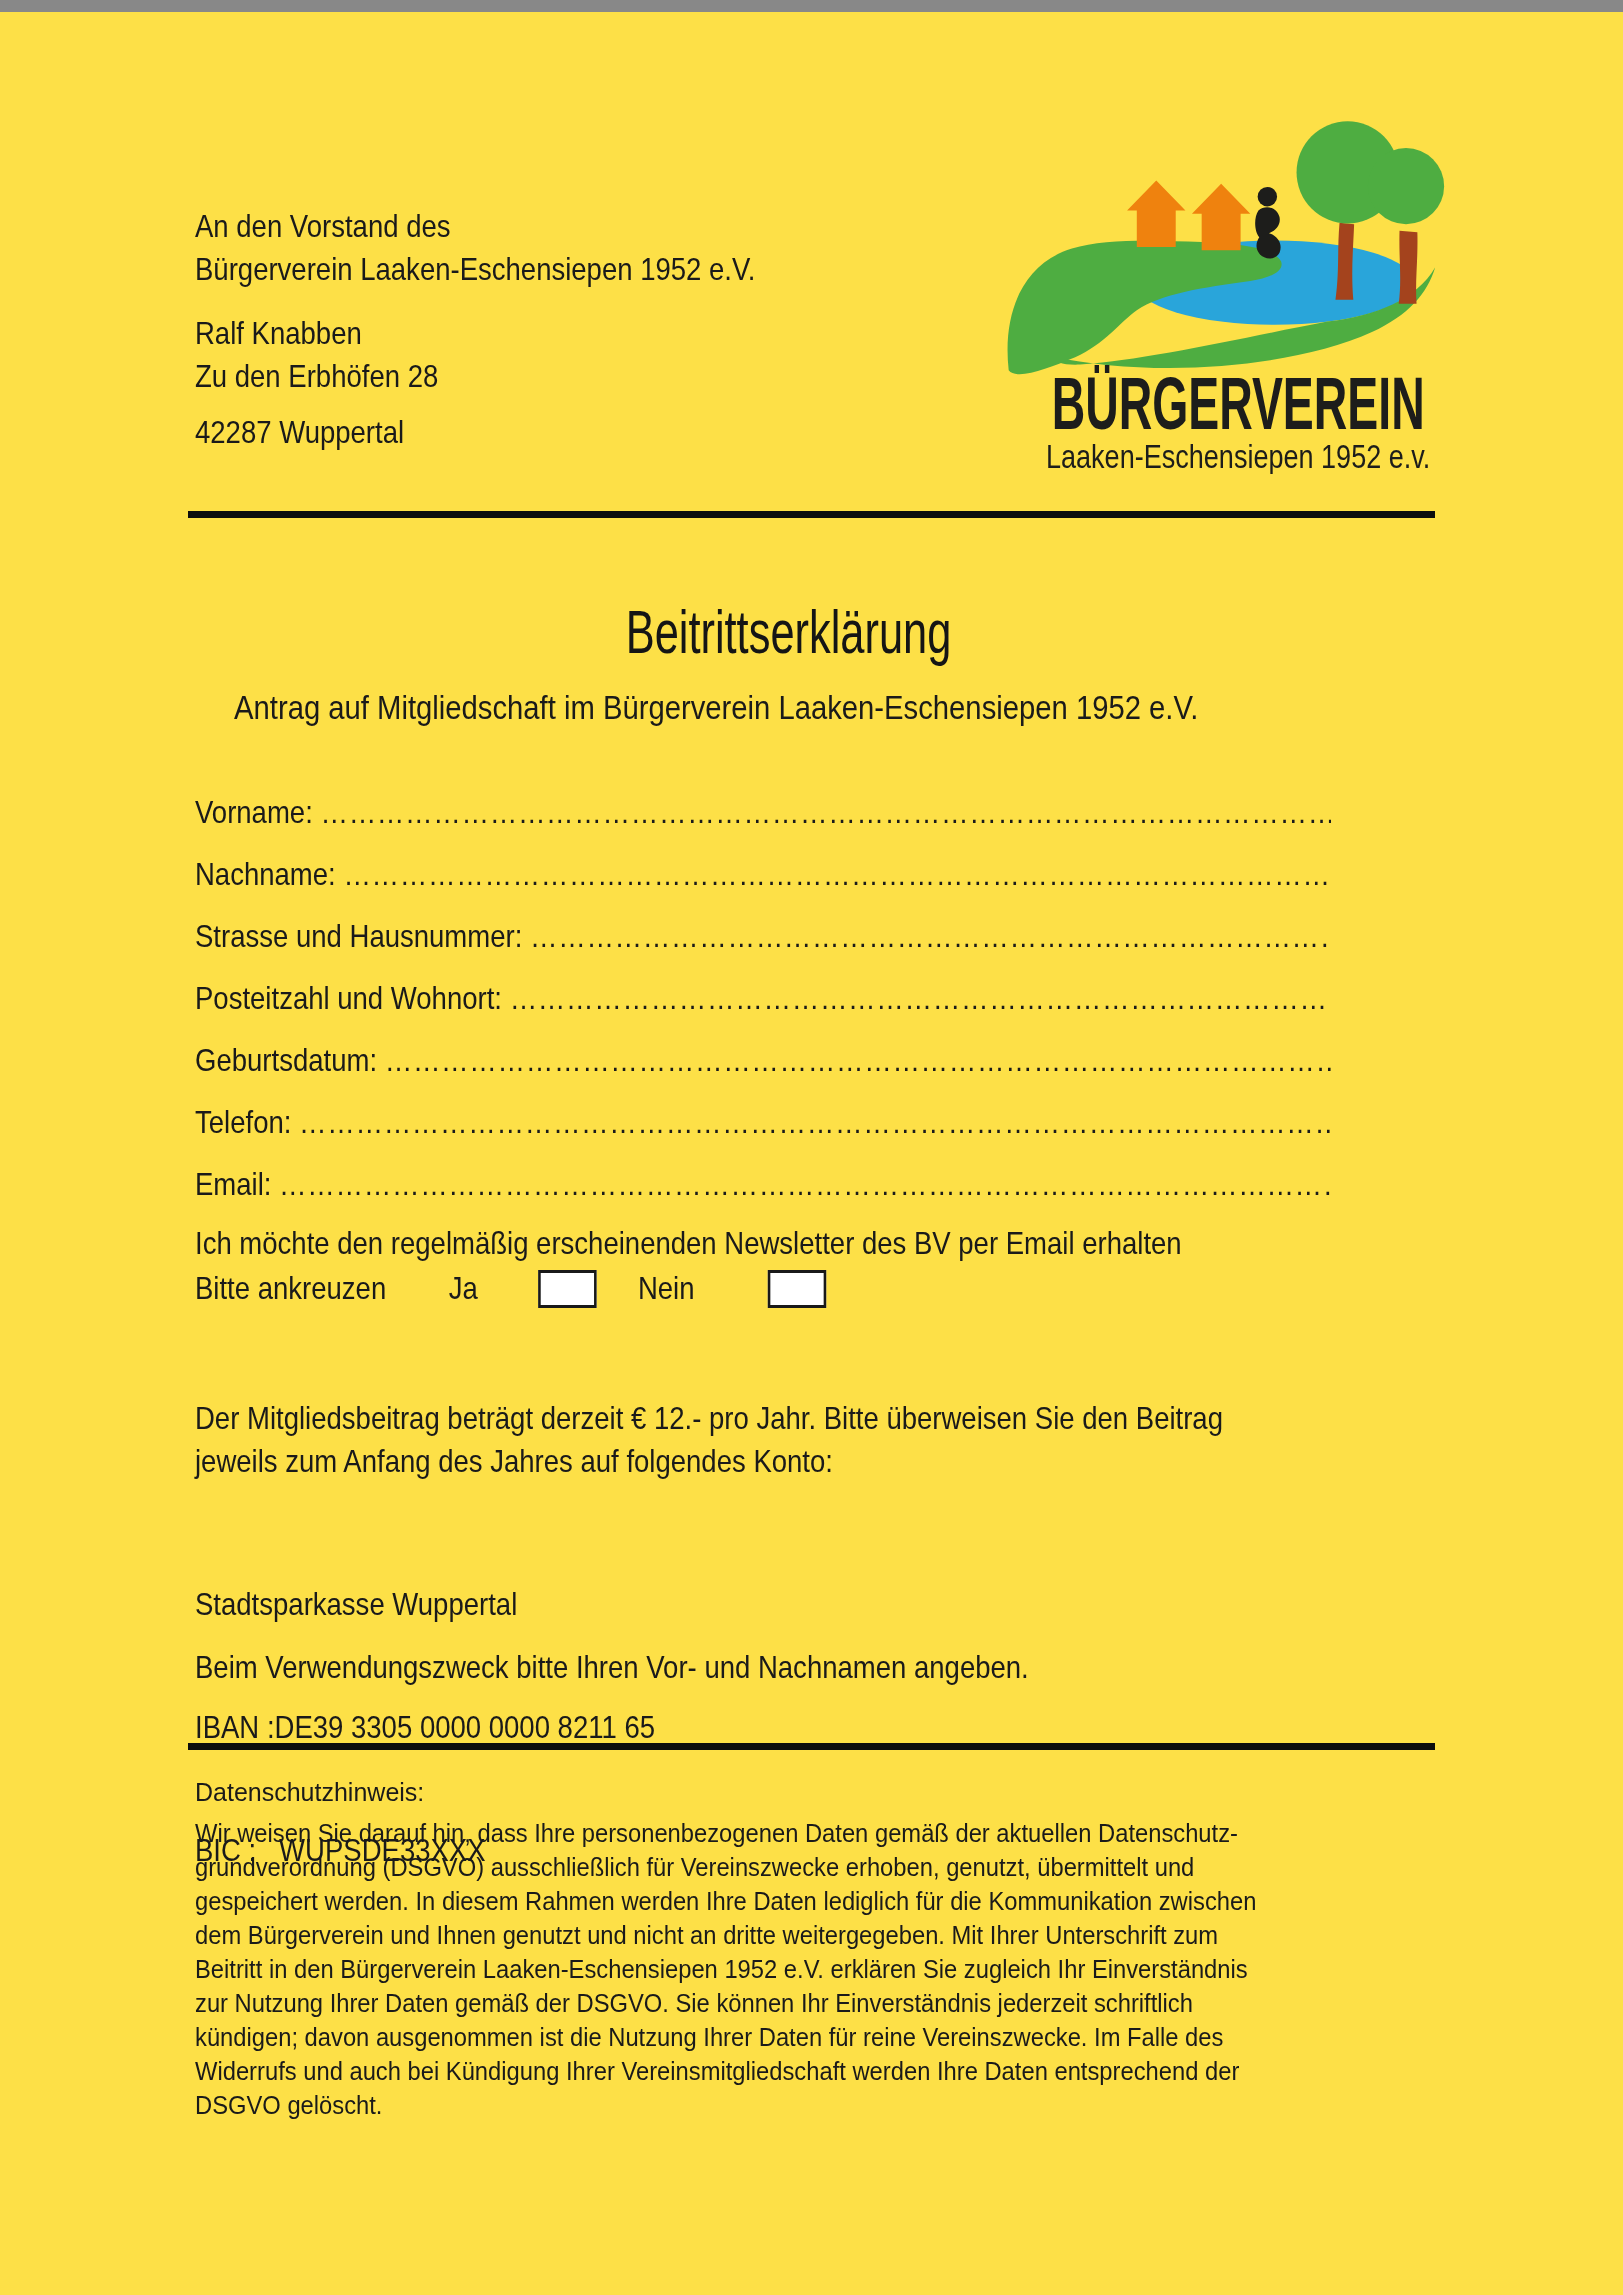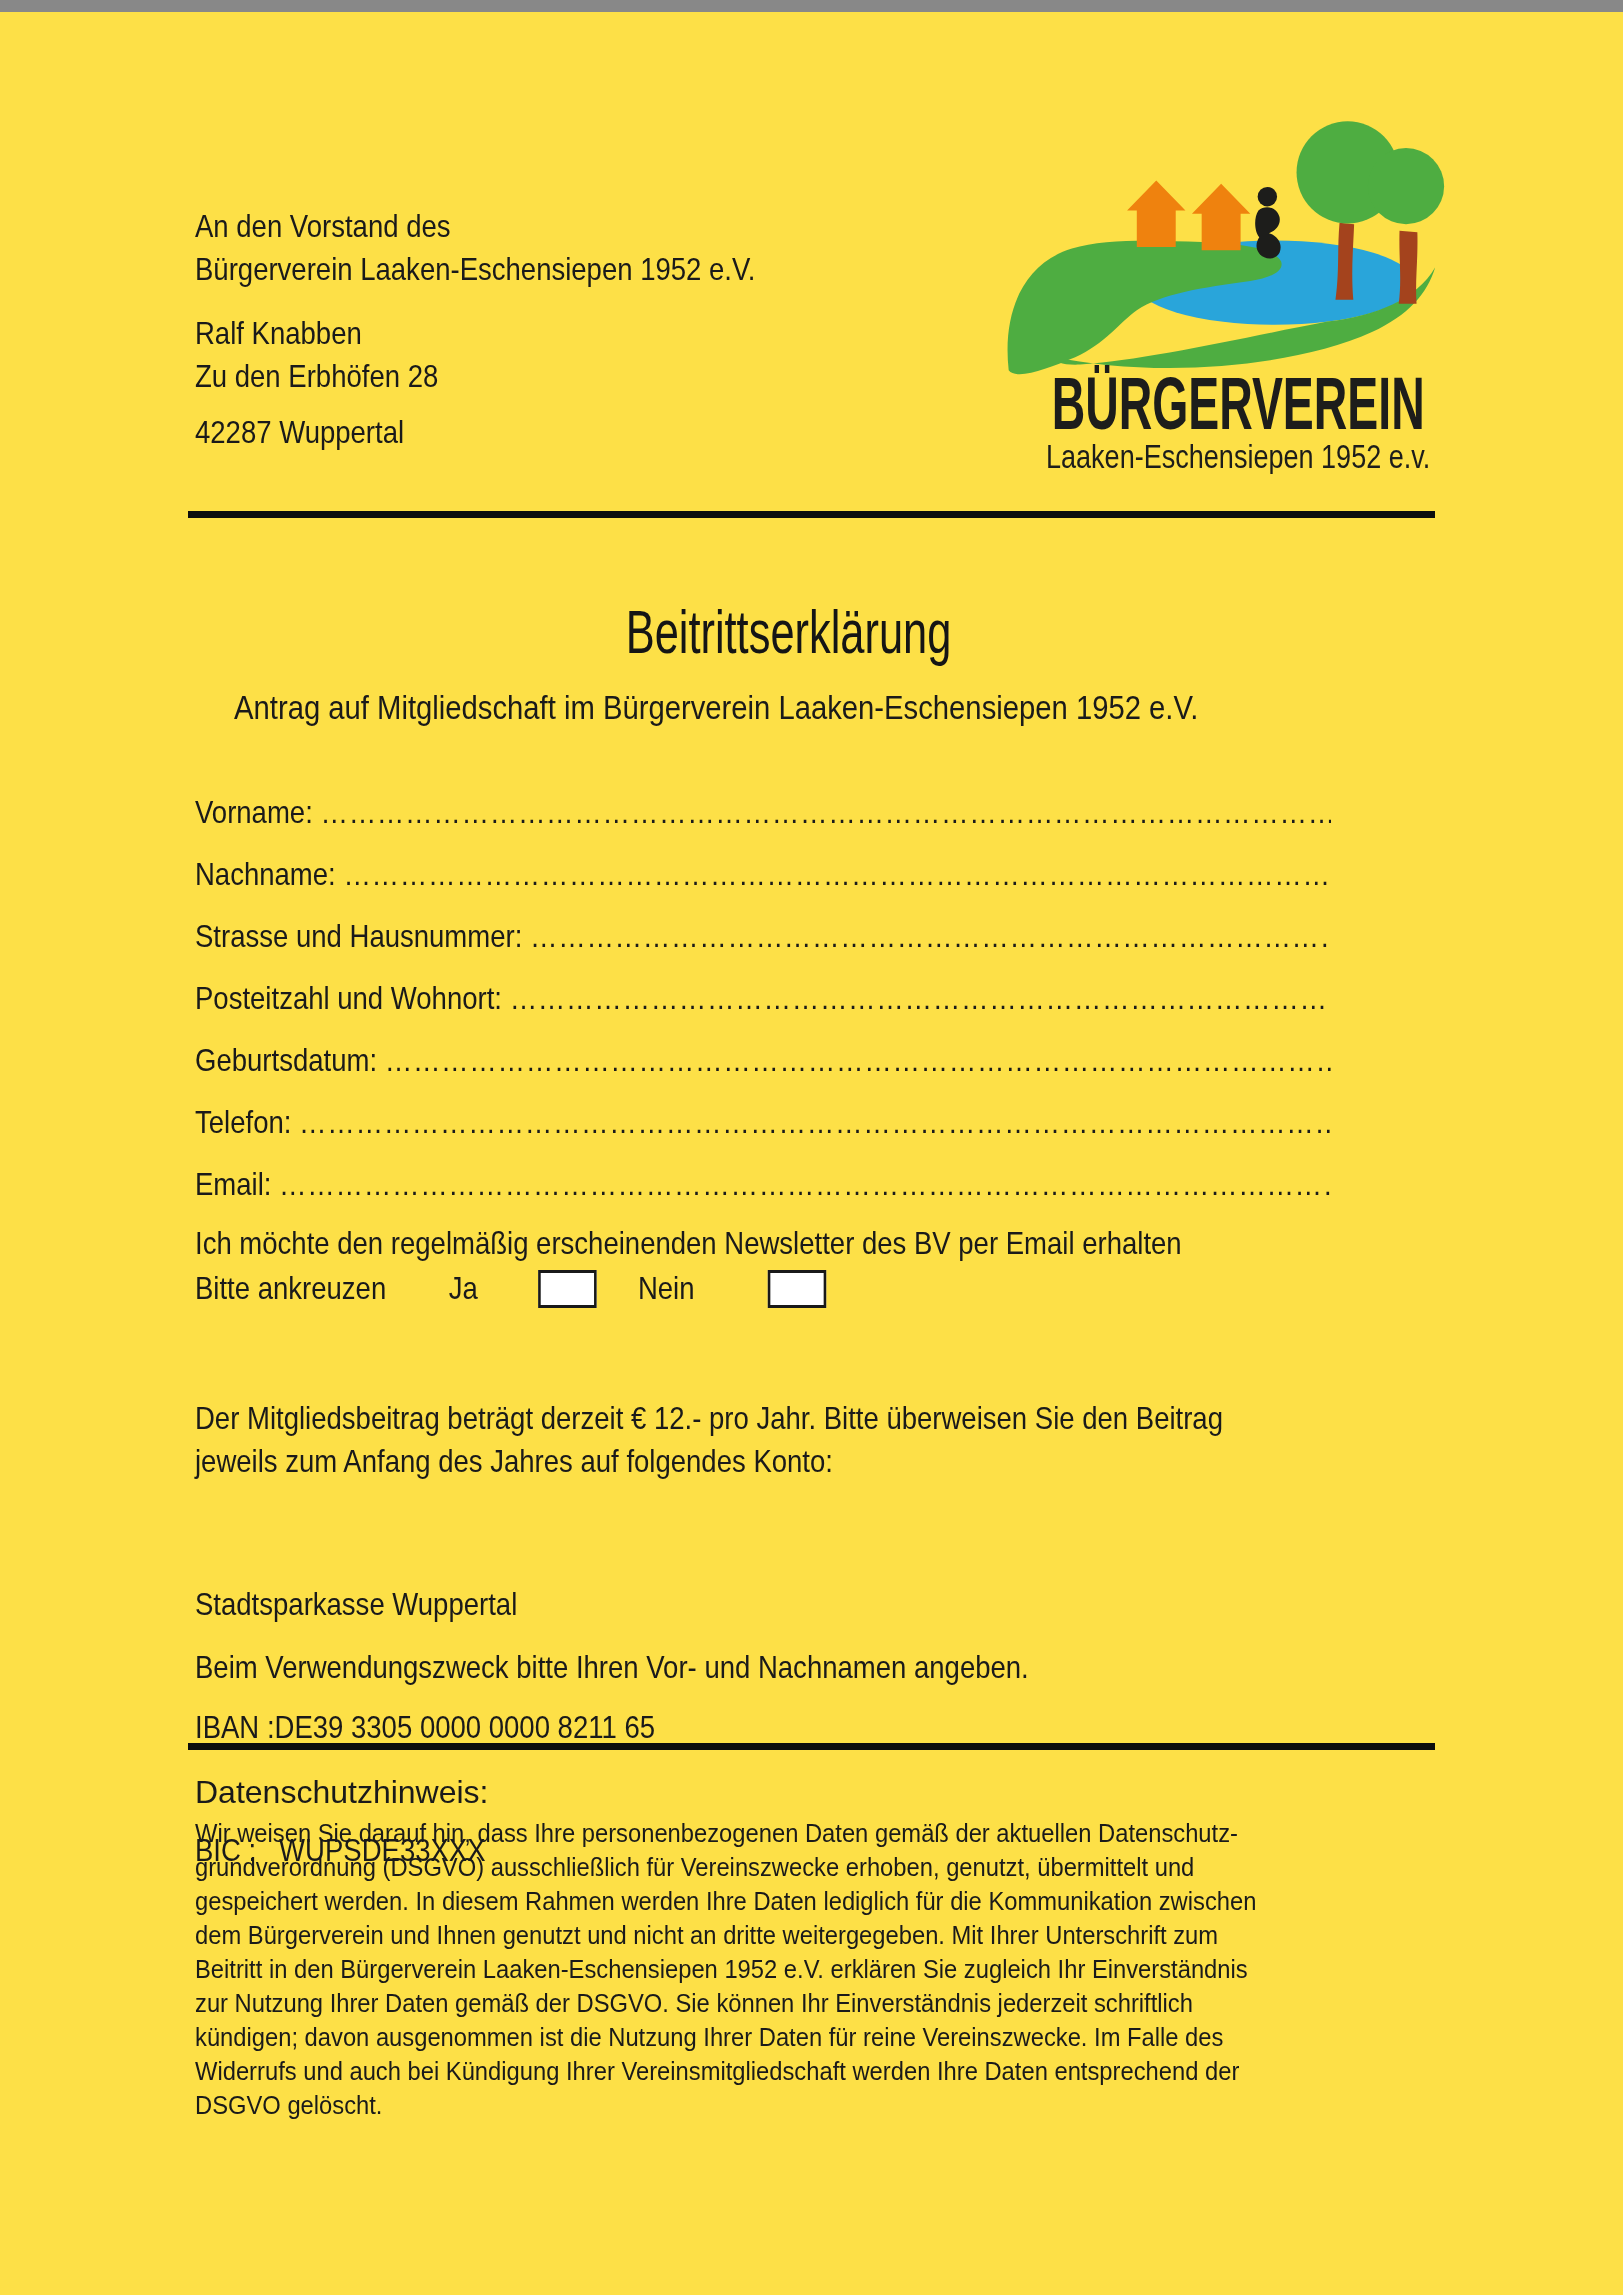--- a/index.html
+++ b/index.html
@@ -23,21 +23,21 @@
   .fdots{letter-spacing:0.8px;}
   .nlline{left:195px;top:1213px;font-size:32px;line-height:36px;white-space:nowrap;}
   .ckrow{left:195px;top:1258px;width:893px;height:45px;font-size:32px;line-height:36px;}
   .ckrow span{position:absolute;top:0;}
   .ckbox{
     position:absolute;top:1.6px;width:62px;height:32px;
     border:3.2px solid #191919;background:#ffffff;
   }
   .para{font-size:32px;line-height:43px;white-space:nowrap;}
   .bank{font-size:32px;line-height:41px;white-space:pre-wrap;}
-  .privacyhead{left:195px;top:1762px;font-size:32px;line-height:36px;}
+  .privacyhead{left:195px;top:1762px;font-size:25px;line-height:36px;}
   .privacy{left:195px;top:1804px;font-size:25px;line-height:34px;transform:scaleX(0.95);transform-origin:left top;}
   .privacy div{white-space:nowrap;}
   .logo{left:1007px;top:89px;}
 </style>
 </head>
 <body>
 
 <div class="page">
 
   <div class="abs address cond prewrap" style="top:193px;">An den Vorstand des

